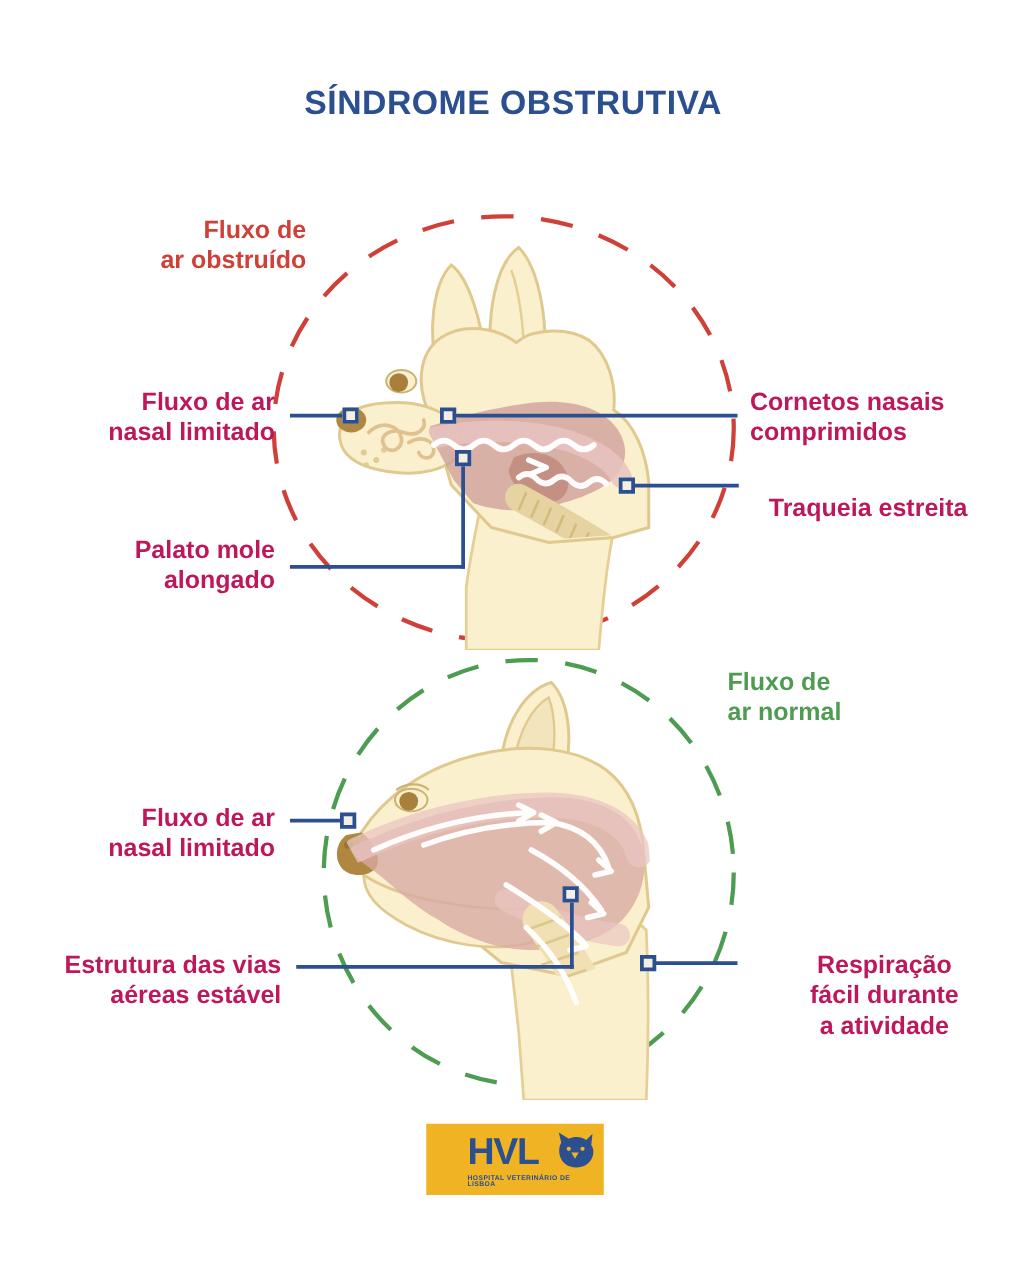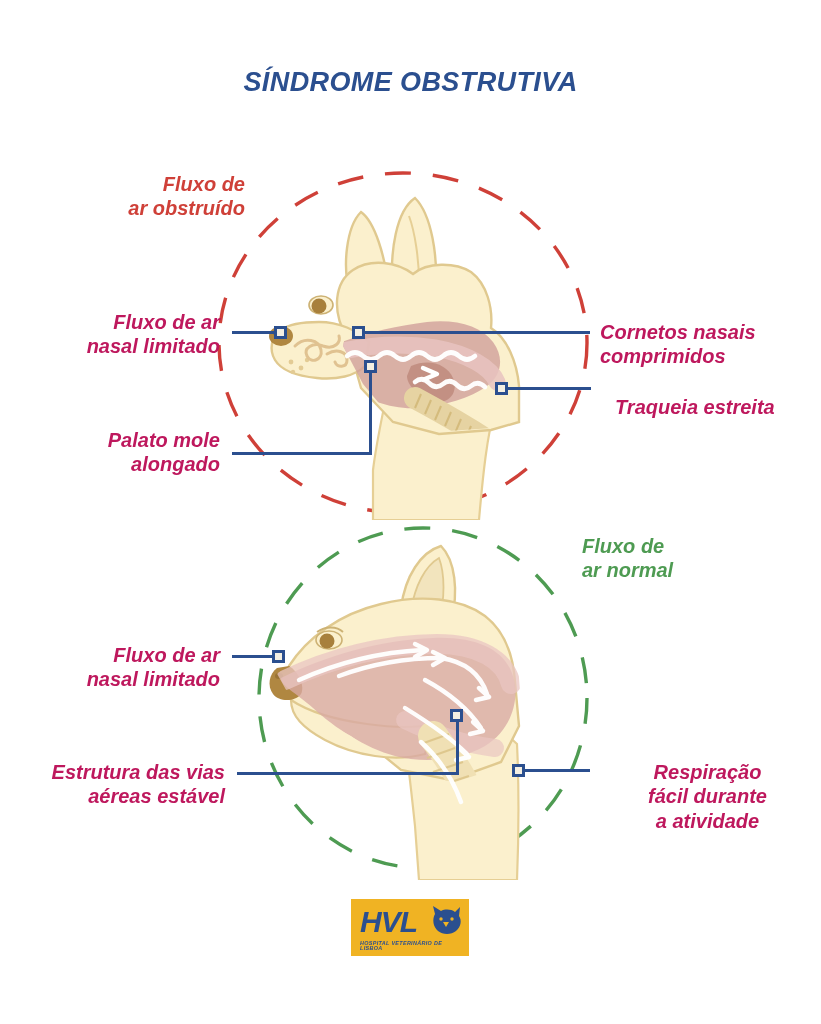--- a/index.html
+++ b/index.html
@@ -1,21 +1,21 @@
 <!DOCTYPE html>
 <html><head>
 <meta charset="utf-8">
 <style>
   html,body{margin:0;padding:0;background:#ffffff;}
   body{
     width:821px;height:1024px;overflow:hidden;
     font-family:"Liberation Sans", sans-serif;
     -webkit-font-smoothing:antialiased;
   }
-  #page{position:relative;width:821px;height:1024px;background:#fff;font-style:italic;}
+  #page{position:relative;width:821px;height:1024px;background:#fff;}
 
   
   .title-block{
     position:absolute;left:0;top:66px;width:821px;text-align:center;
     color:#2b4f8f;font-weight:bold;letter-spacing:.4px;
     line-height:1.22;
   }
   .title-line1{font-size:27px;display:block;}
   .title-line2{font-size:27px;display:block;}
 
@@ -40,22 +40,23 @@
   
   .ring{position:absolute;}
   .ring svg{display:block;overflow:visible;}
 
   
   .fig{position:absolute;}
   .fig svg{display:block;}
 
   
   .logo{
-    position:absolute;left:351px;top:899px;width:118px;height:57px;
+    position:absolute;left:341px;top:899px;width:118px;height:57px;
     background:#f0b323;
+    padding-left:24px;
   }
   .logo-inner{position:relative;width:100%;height:100%;}
   .logo-hvl{
     position:absolute;left:9px;top:8px;
     font-size:30px;font-weight:bold;color:#2b4f8f;
     letter-spacing:-1px;line-height:1;
   }
   .logo-sub{
     position:absolute;left:9px;top:42px;width:104px;
     font-size:5.4px;font-weight:bold;color:#2b4f8f;
@@ -161,21 +162,21 @@
   <div class="marker" style="left:274px;top:326px;"></div>
 
   <div class="lab r" style="left:55px;top:428px;width:165px;">Palato mole
 alongado</div>
   <div class="hline" style="left:232px;top:452px;width:140px;"></div>
   <div class="vline" style="left:369px;top:367px;height:88px;"></div>
   <div class="marker" style="left:364px;top:360px;"></div>
 
   <div class="marker" style="left:352px;top:326px;"></div>
   <div class="hline" style="left:364px;top:331px;width:226px;"></div>
-  <div class="lab l" style="left:600px;top:320px;width:210px;">Cornetos nasais
+  <div class="lab l" style="left:600px;top:310px;width:210px;">Cornetos nasais
 comprimidos</div>
 
   <div class="marker" style="left:495px;top:382px;"></div>
   <div class="hline" style="left:507px;top:387px;width:84px;"></div>
   <div class="lab l" style="left:600px;top:395px;width:210px;margin-left:15px;">Traqueia estreita</div>
 
   <div class="ring" style="left:253px;top:522px;">
     <svg width="340" height="352" viewBox="0 0 340 352">
       <ellipse cx="170" cy="176" rx="164" ry="170" fill="none" stroke="#4e9b52" stroke-width="3.4" stroke-dasharray="26 22" stroke-linecap="butt"></ellipse>
     </svg>

